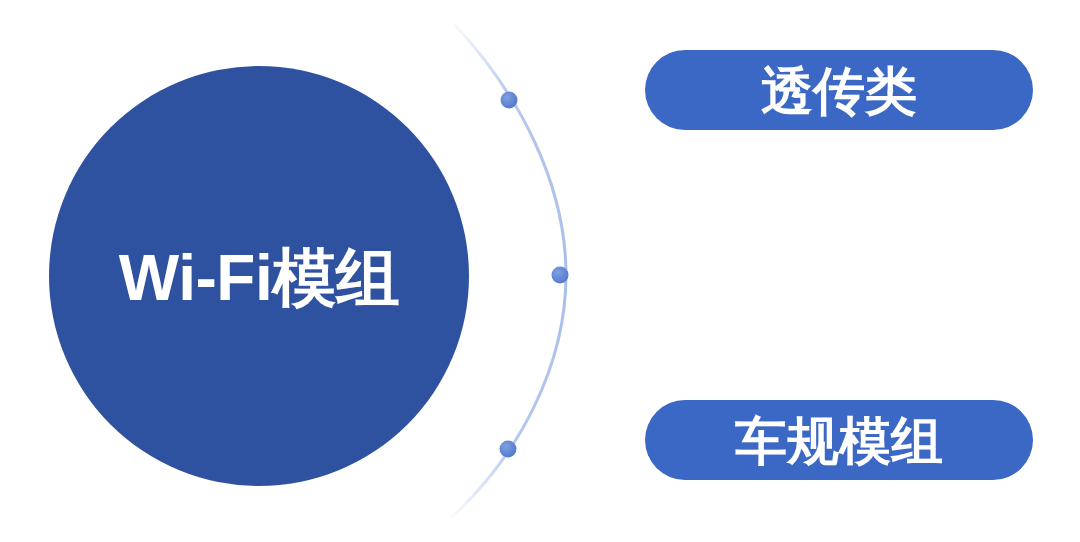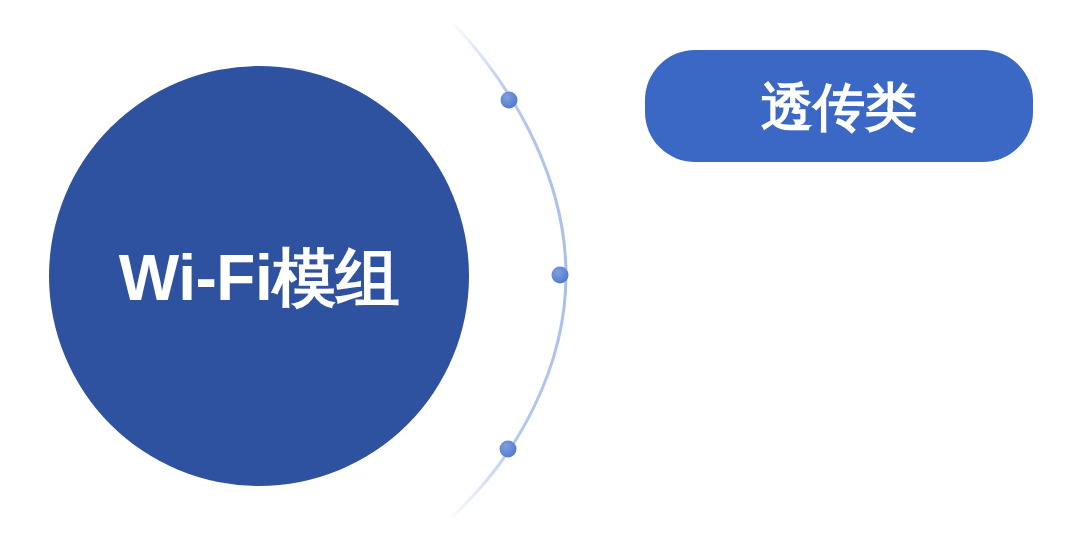--- a/index.html
+++ b/index.html
@@ -52,21 +52,21 @@
     line-height: 1;
     white-space: nowrap;
     transform: translateY(2px);
   }
 
   
   .pill {
     position: absolute;
     left: 645px;
     width: 388px;
-    height: 112px;
+    height: 80px;
     border-radius: 50px;
     background: #3A68C4;
     display: flex;
     align-items: center;
     justify-content: center;
     box-sizing: border-box;
   }
   .pill-label {
     color: #ffffff;
     font-size: 52px;
@@ -108,14 +108,17 @@
 
   <div id="hub-circle">
     <span id="hub-label">Wi-Fi模组</span>
   </div>
 
   <div class="pill" id="pill-0">
     <span class="pill-label">透传类</span>
   </div>
 
 
+  <div class="pill" id="pill-2">
+    <span class="pill-label">车规模组</span>
+  </div>
 
 </div>
 
 </body></html>

